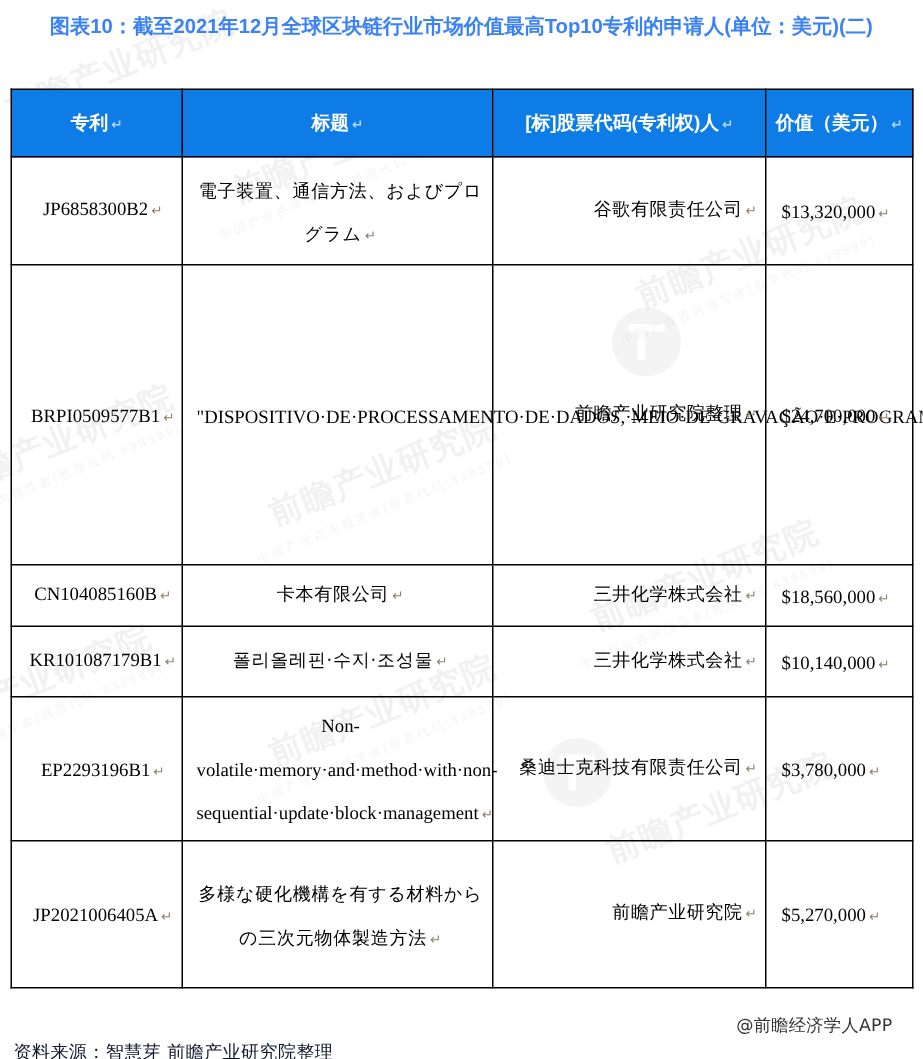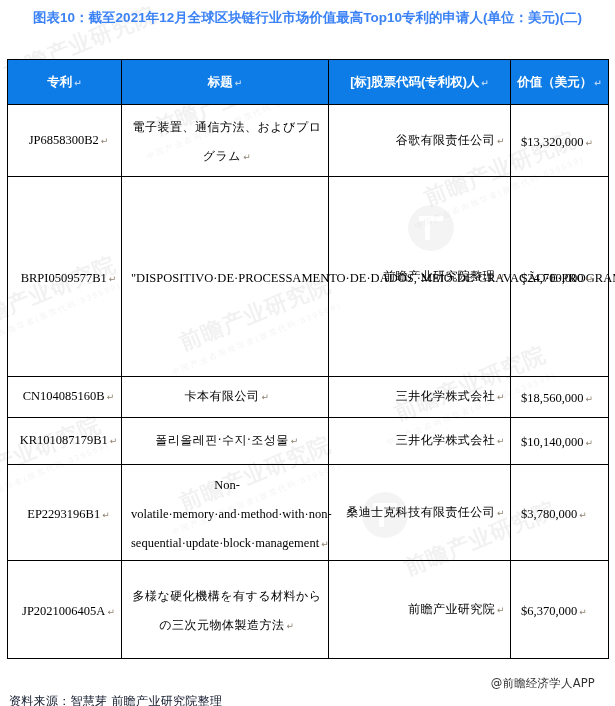--- a/index.html
+++ b/index.html
@@ -276,20 +276,20 @@
       <td class="col-patent top-align"><span>EP2293196B1</span><span class="pilcrow">↵</span></td>
       <td class="col-title top-align"><span>Non-volatile·memory·and·method·with·non-sequential·update·block·management</span><span class="pilcrow">↵</span></td>
       <td class="col-applicant"><span>桑迪士克科技有限责任公司</span><span class="pilcrow">↵</span></td>
       <td class="col-value"><span>$3,780,000</span><span class="pilcrow">↵</span></td>
     </tr>
 
     <tr style="height:98px">
       <td class="col-patent top-align"><span>JP2021006405A</span><span class="pilcrow">↵</span></td>
       <td class="col-title cjk top-align"><span>多様な硬化機構を有する材料からの三次元物体製造方法</span><span class="pilcrow">↵</span></td>
       <td class="col-applicant"><span>前瞻产业研究院</span><span class="pilcrow">↵</span></td>
-      <td class="col-value"><span>$6,370,000</span><span class="pilcrow">↵</span></td>
+      <td class="col-value"><span>$5,270,000</span><span class="pilcrow">↵</span></td>
     </tr>
 
   </tbody>
 </table>
 
 <div id="footer-source">资料来源：智慧芽 前瞻产业研究院整理</div>
 <div id="footer-app">@前瞻经济学人APP</div>
 
 </body></html>

